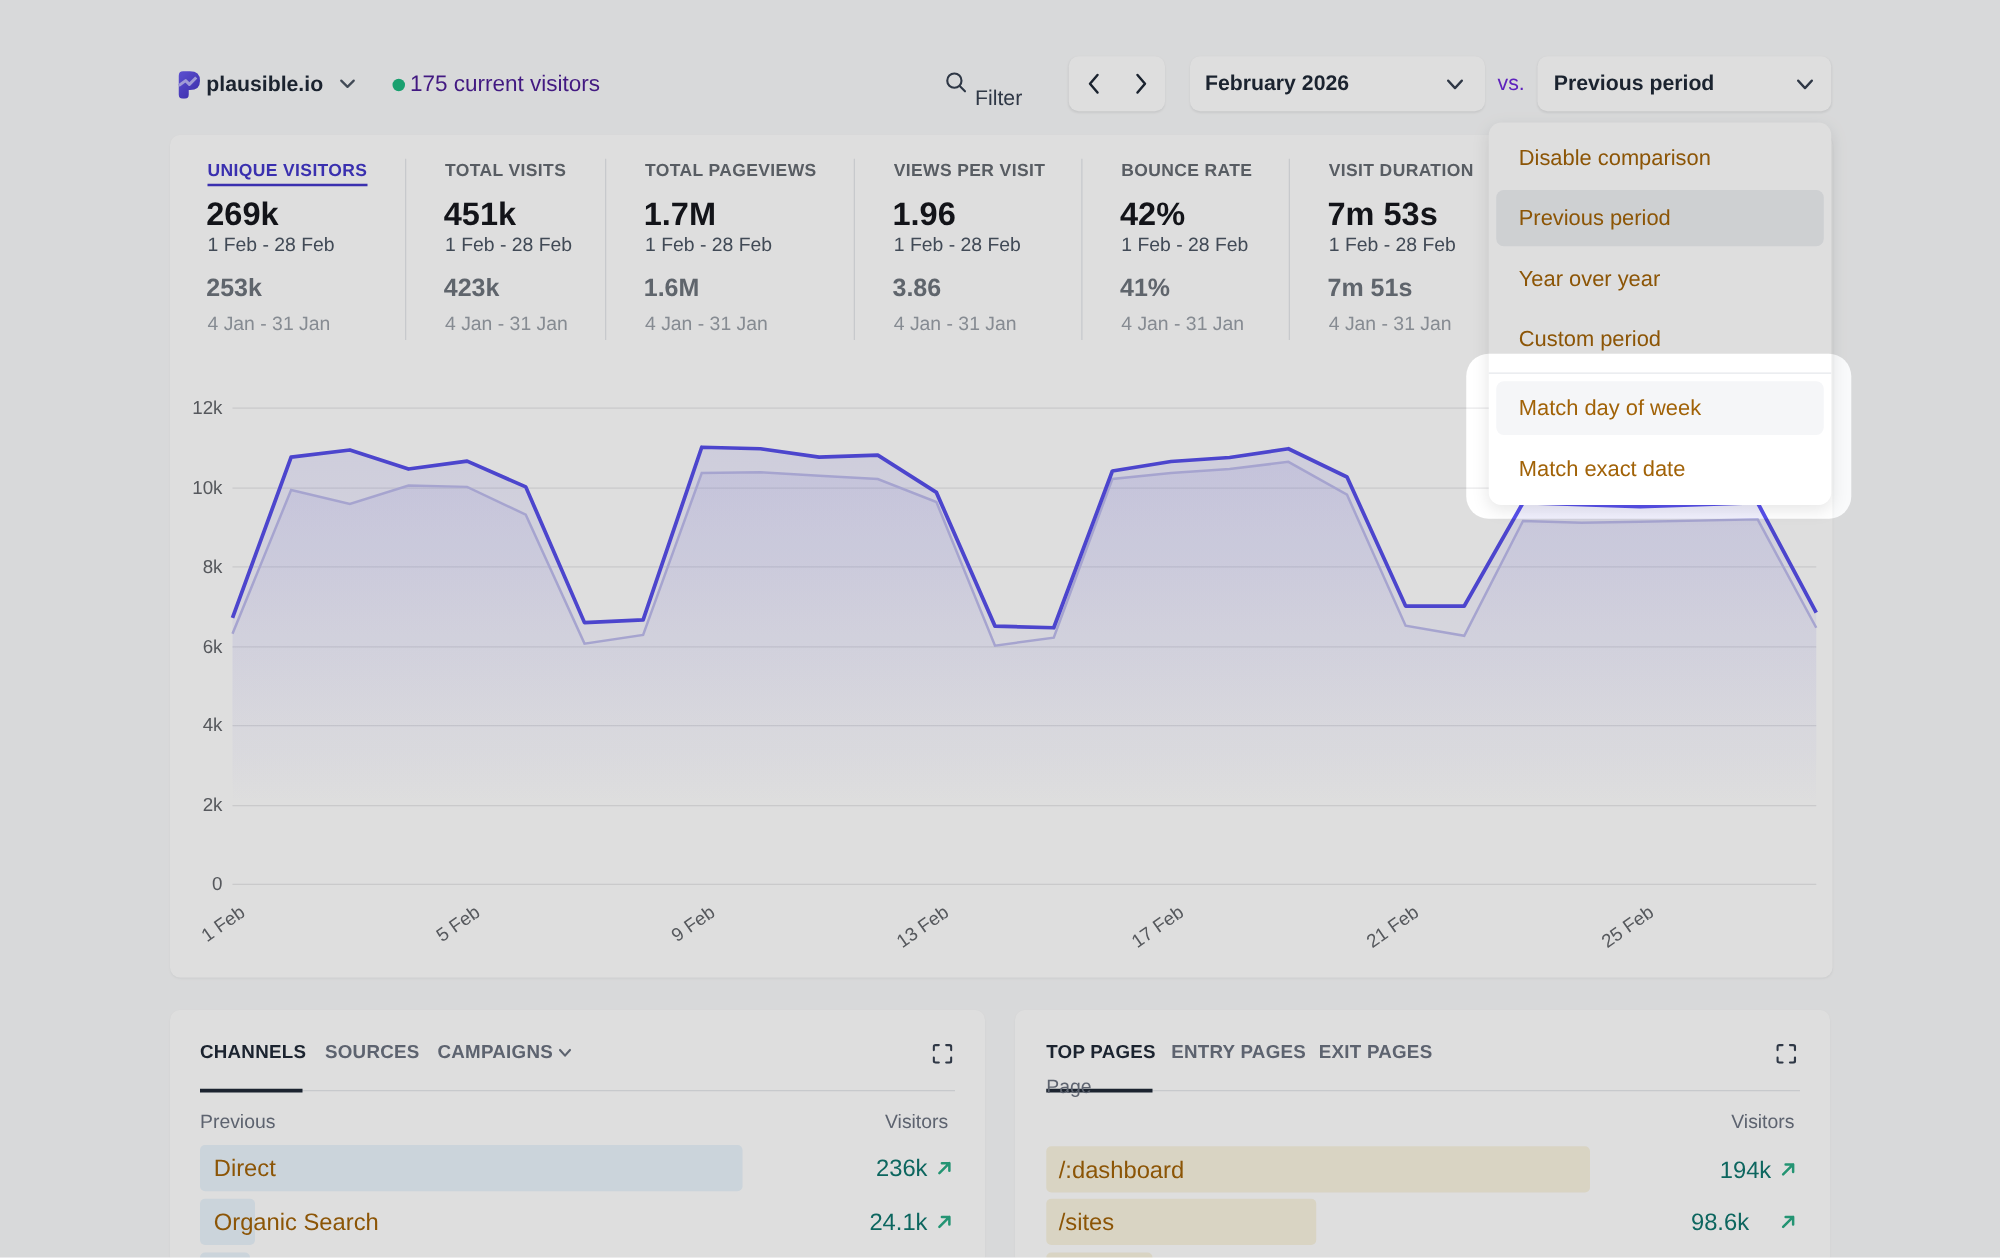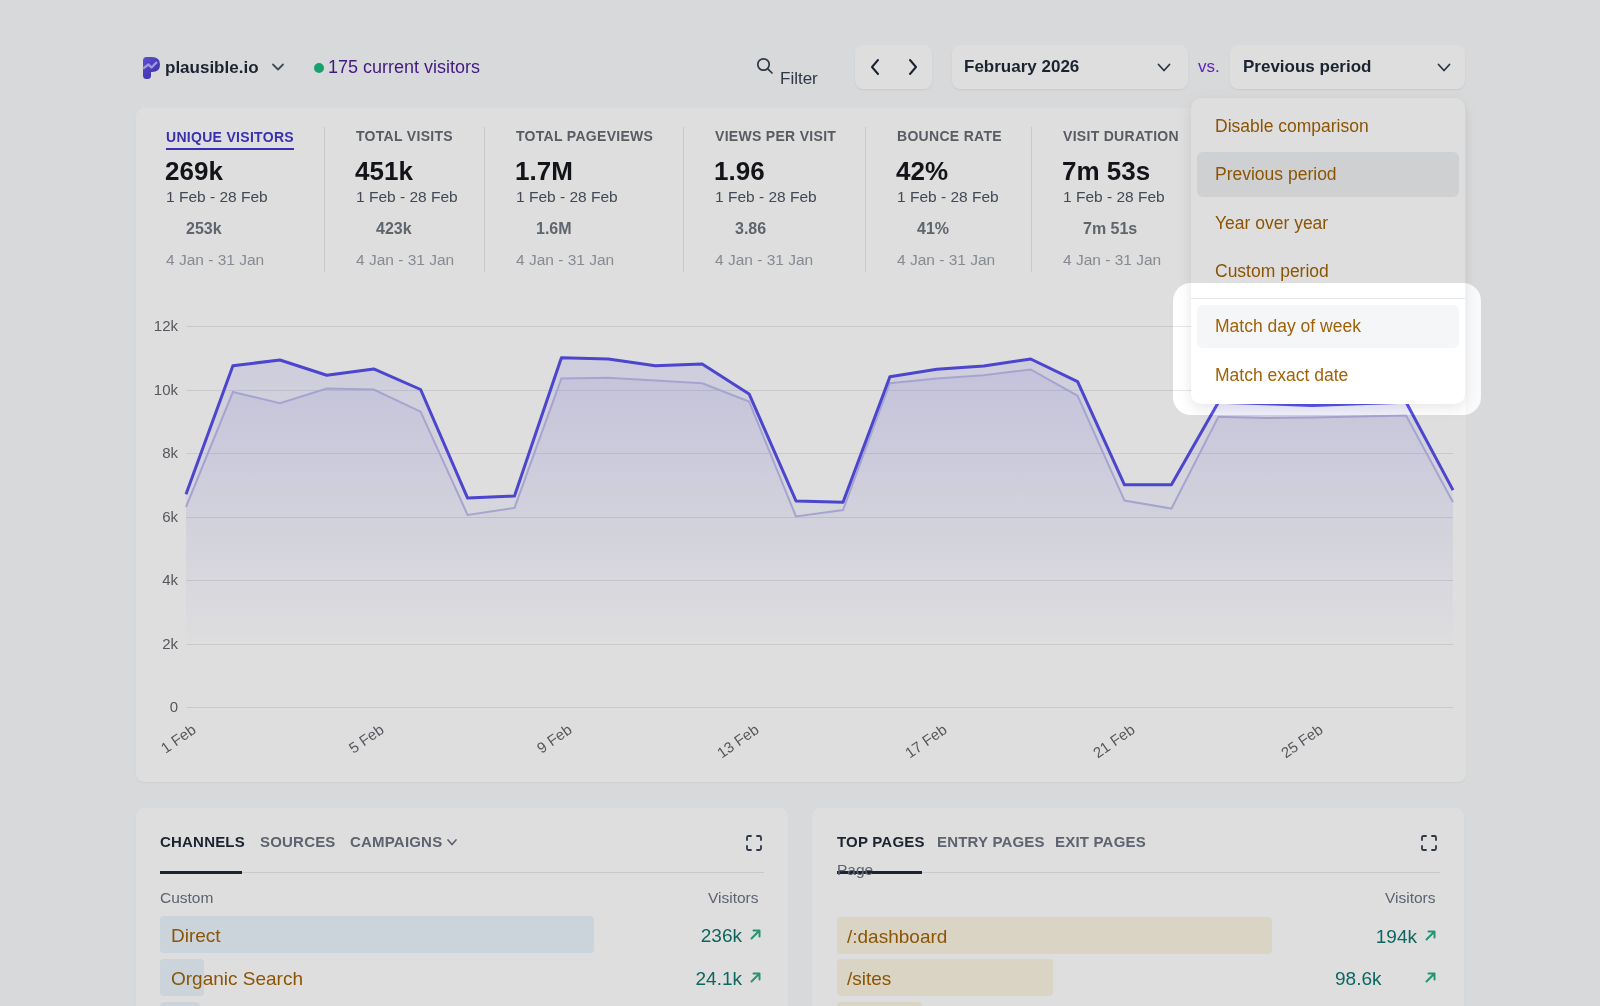--- a/index.html
+++ b/index.html
@@ -3,21 +3,21 @@
 <meta charset="utf-8">
 <style>
   * { margin:0; padding:0; box-sizing:border-box; }
   html,body { width:1600px; height:1006px; overflow:hidden; background:#f9fafb; filter:blur(0.55px);
     font-family:"Liberation Sans", sans-serif; }
   .abs { position:absolute; }
   .card { position:absolute; background:#fff; border-radius:8px; box-shadow:0 1px 2px rgba(0,0,0,0.05); }
   .statlabel { font-size:14px; font-weight:700; letter-spacing:0.3px; color:#666b72; white-space:nowrap; }
   .statnum { font-size:26px; font-weight:700; color:#16181d; white-space:nowrap; }
   .statdate { font-size:15.5px; color:#4b5563; white-space:nowrap; }
-  .statnum2 { font-size:16px; font-weight:700; color:#6e747d; white-space:nowrap;margin-left:21px; }
+  .statnum2 { font-size:20px; font-weight:700; color:#6e747d; white-space:nowrap; }
   .statdate2 { font-size:15.5px; color:#9aa0a8; white-space:nowrap; }
   .vdiv { position:absolute; width:1px; background:#e5e7eb; }
   .selbtn { position:absolute; background:#fff; border-radius:8px; box-shadow:0 1px 2px rgba(0,0,0,0.08); }
   .tab-active { font-size:15px; font-weight:700; color:#1f2937; letter-spacing:0.2px; }
   .tab { font-size:15px; font-weight:600; color:#6b7280; letter-spacing:0.2px; }
   .rowlabel { font-size:19px; color:#a16207; }
   .rowval { font-size:19px; font-weight:500; color:#0f766e; }
   .colhead { font-size:15.5px; color:#6b7280; }
   .menuitem { position:absolute; left:24px; font-size:17.5px; color:#a16207; line-height:44px; height:44px; }
 </style>
@@ -170,21 +170,21 @@
 <div class="abs" style="left:160px; top:872px; width:604px; height:1px; background:#e5e7eb;"></div>
 <div class="abs" style="left:160px; top:871px; width:82px; height:3px; background:#1f2937;"></div>
 <svg class="abs" style="left:746px; top:835px;" width="16" height="16" viewBox="0 0 16 16">
     <g fill="none" stroke="#374151" stroke-width="1.8" stroke-linecap="round">
       <path d="M1 5 V2.5 Q1 1 2.5 1 H5"></path>
       <path d="M11 1 H13.5 Q15 1 15 2.5 V5"></path>
       <path d="M15 11 V13.5 Q15 15 13.5 15 H11"></path>
       <path d="M5 15 H2.5 Q1 15 1 13.5 V11"></path>
     </g>
   </svg>
-<div class="abs colhead" style="left:160px; top:889px;">Custom</div>
+<div class="abs colhead" style="left:160px; top:889px;">Previous</div>
 <div class="abs colhead" style="left:708px; top:889px;">Visitors</div>
 
 <div class="abs" style="left:160px; top:916px; width:434px; height:37px; background:#eaf4fc; border-radius:4px;"></div>
 <div class="abs rowlabel" style="left:171px; top:925px;">Direct</div>
 <div class="abs rowval" style="left:660px; top:925px; width:82px; text-align:right;">236k</div>
 <svg class="abs" style="left:749px; top:928px;" width="13" height="13" viewBox="0 0 13 13">
     <path d="M2.5 10.5 L10.5 2.5 M4.5 2.5 H10.5 V8.5" fill="none" stroke="#2aab85" stroke-width="2" stroke-linecap="round" stroke-linejoin="round"></path>
   </svg>
 
 <div class="abs" style="left:160px; top:959px; width:44px; height:37px; background:#eaf4fc; border-radius:4px;"></div>
@@ -215,21 +215,21 @@
 
 <div class="abs" style="left:837px; top:917px; width:435px; height:37px; background:#faf4e1; border-radius:4px;"></div>
 <div class="abs rowlabel" style="left:847px; top:926px;">/:dashboard</div>
 <div class="abs rowval" style="left:1335px; top:926px; width:82px; text-align:right;">194k</div>
 <svg class="abs" style="left:1424px; top:929px;" width="13" height="13" viewBox="0 0 13 13">
     <path d="M2.5 10.5 L10.5 2.5 M4.5 2.5 H10.5 V8.5" fill="none" stroke="#2aab85" stroke-width="2" stroke-linecap="round" stroke-linejoin="round"></path>
   </svg>
 
 <div class="abs" style="left:837px; top:959px; width:216px; height:37px; background:#faf4e1; border-radius:4px;"></div>
 <div class="abs rowlabel" style="left:847px; top:968px;">/sites</div>
-<div class="abs rowval" style="left:1335px; top:968px; width:82px; text-align:left;">98.6k</div>
+<div class="abs rowval" style="left:1335px; top:968px; width:82px; text-align:center;">98.6k</div>
 <svg class="abs" style="left:1424px; top:971px;" width="13" height="13" viewBox="0 0 13 13">
     <path d="M2.5 10.5 L10.5 2.5 M4.5 2.5 H10.5 V8.5" fill="none" stroke="#2aab85" stroke-width="2" stroke-linecap="round" stroke-linejoin="round"></path>
   </svg>
 
 <div class="abs" style="left:837px; top:1002px; width:85px; height:37px; background:#faf4e1; border-radius:4px;"></div>
 
 <div class="abs" style="left:1191px; top:98px; width:274px; height:306px; background:#fff; border-radius:10px; box-shadow:0 4px 14px rgba(0,0,0,0.10);"></div>
 <div class="menuitem" style="left:1215px; top:104px;">Disable comparison</div>
 <div class="abs" style="left:1197px; top:152px; width:262px; height:45px; background:#edeff2; border-radius:6px;"></div>
 <div class="menuitem" style="left:1215px; top:152px;">Previous period</div>

